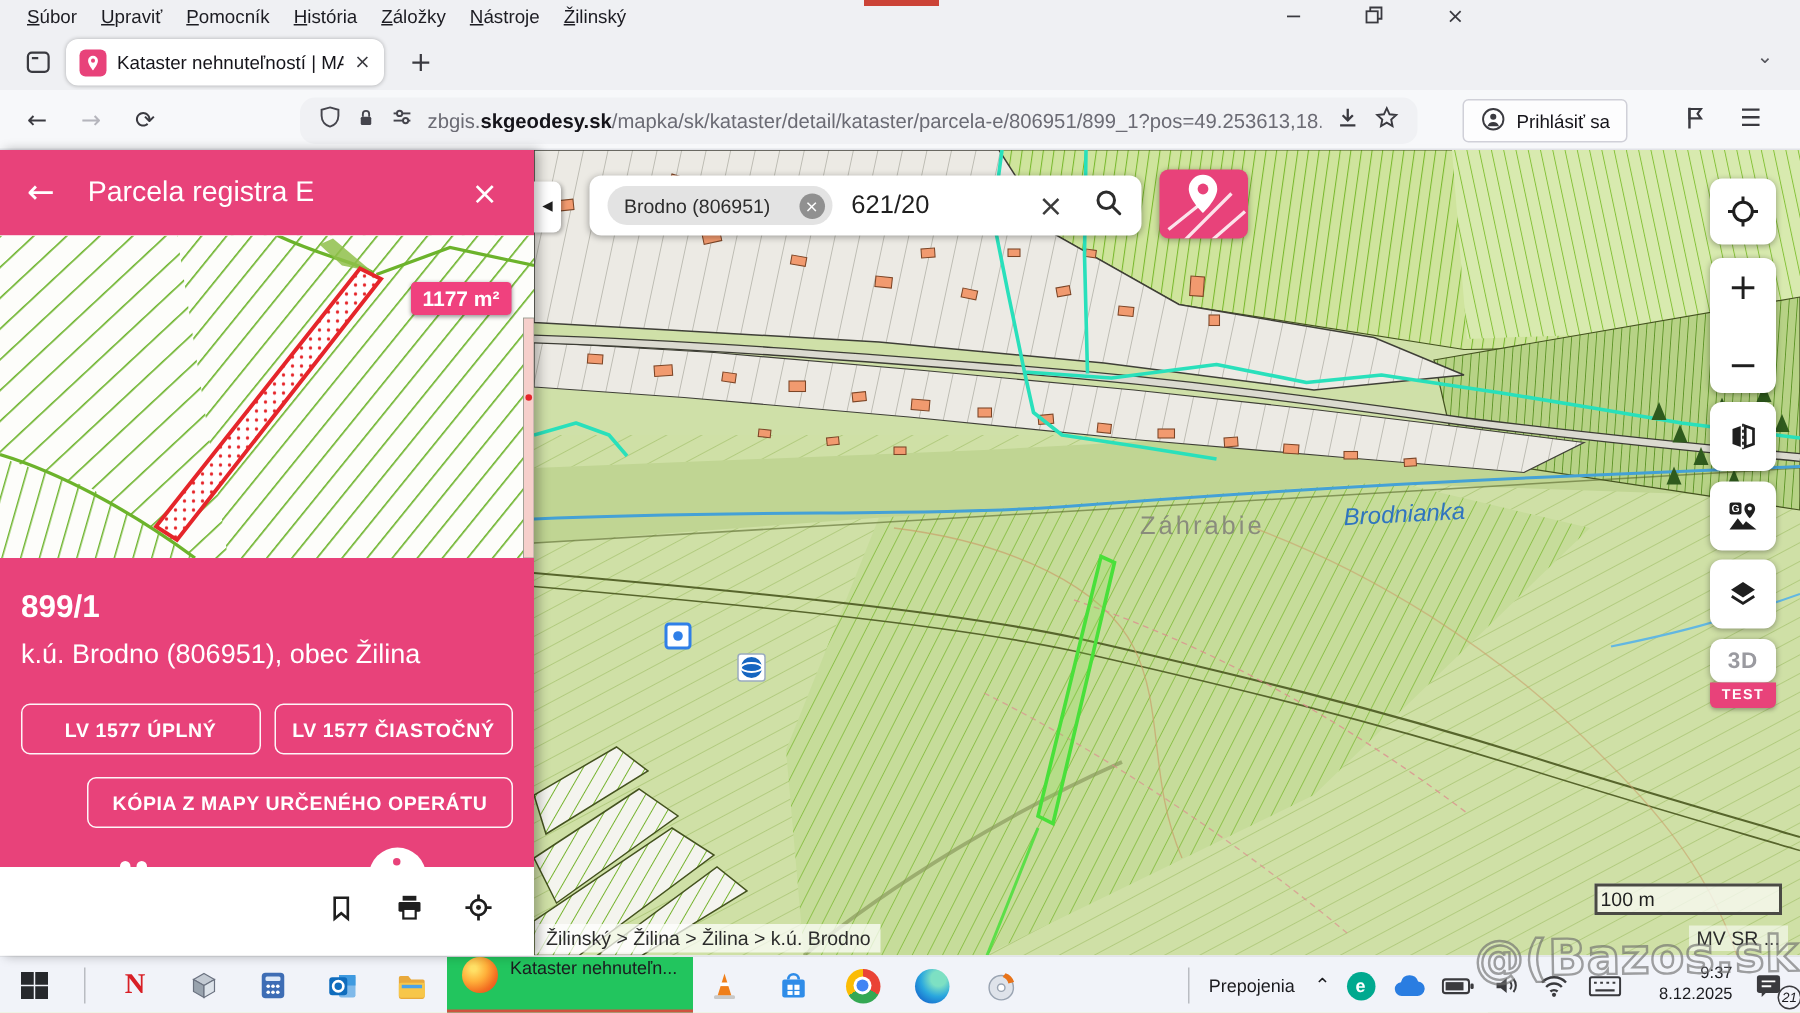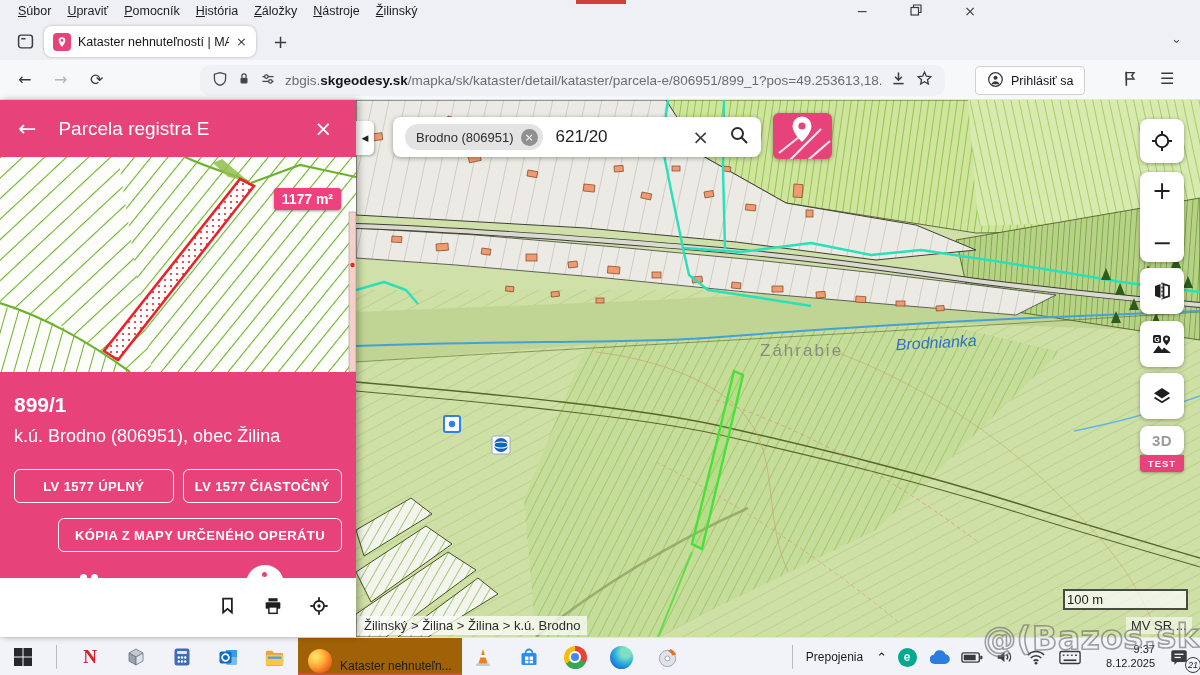--- a/index.html
+++ b/index.html
@@ -62,21 +62,21 @@
   #panel-footer { height:59px; background:#fff; flex:none; display:flex; align-items:center; justify-content:flex-end; gap:24px; padding-right:26px; }
 
   
   #map { position:absolute; left:356px; top:100px; width:844px; height:537px; background:#cfe0a8; overflow:hidden; }
   #map svg.basemap { position:absolute; left:0; top:0; }
   #collapse-tab { position:absolute; left:0; top:21px; width:18px; height:34px; background:#fff; border-radius:0 5px 5px 0;
                   box-shadow:1px 1px 3px rgba(0,0,0,.3); display:flex; align-items:center; justify-content:center;
                   font-size:9px; color:#1f1f1f; }
   #searchbar { position:absolute; left:37px; top:17px; width:368px; height:40px; background:#fff; border-radius:8px;
                box-shadow:0 1px 5px rgba(0,0,0,.35); display:flex; align-items:center; padding:0 12px; }
-  #chip { background:#e3e3e3; border-radius:15px; height:26px; display:flex; align-items:center; gap:7px; padding:0 5px 0 11px;
+  #chip { background:#e3e3e3; border-radius:15px; height:26px; display:flex; align-items:center; gap:19px; padding:0 5px 0 11px;
           font-size:13px; color:#2c2c2c; white-space:nowrap; }
   #chip-x { width:17px; height:17px; border-radius:50%; background:#909090; color:#fff; font-size:11px; line-height:17px;
             text-align:center; flex:none; }
   #search-query { margin-left:13px; font-size:17px; color:#1f1f1f; flex:1; }
   #search-clear { font-size:20px; color:#3c3c3c; margin-right:20px; }
   #mapka-logo { position:absolute; left:417px; top:13px; width:59px; height:46px; background:#e8427a; border-radius:6px;
                 box-shadow:0 1px 4px rgba(0,0,0,.35); overflow:hidden; }
   .mapctl { position:absolute; left:784px; width:44px; background:#fff; border-radius:8px; box-shadow:0 1px 4px rgba(0,0,0,.35);
             display:flex; align-items:center; justify-content:center; }
   #ctl-zoom { flex-direction:column; justify-content:space-between; padding:6px 0; }
@@ -90,22 +90,22 @@
   #attribution { position:absolute; left:770px; top:517px; background:rgba(255,255,255,.55); padding:1px 5px;
                  font-size:13px; color:#2c2c2c; white-space:nowrap; }
   #breadcrumb { position:absolute; left:1px; top:516px; background:rgba(255,255,255,.72); padding:2px 7px;
                 font-size:13px; color:#2c2c2c; white-space:nowrap; }
 
   
   #taskbar { position:absolute; left:0; top:637px; width:1200px; height:38px; background:#f1f3f9; border-top:1px solid #e2e4e9; }
   .ti { width:26px; height:26px; display:flex; align-items:center; justify-content:center; flex:none; }
   #tb-left { position:absolute; left:10px; top:0; height:38px; display:flex; align-items:center; gap:20px; }
   .tb-sep { width:1px; height:24px; background:#b9bcc2; }
-  #fftask { position:absolute; left:298px; top:0; width:164px; height:38px; background:#a16207; border-bottom:3px solid #cf5240;
-            display:flex; align-items:flex-end; gap:8px; padding:0 10px; }
+  #fftask { position:absolute; left:298px; top:0; width:164px; height:38px; background:#22c55e; border-bottom:3px solid #cf5240;
+            display:flex; align-items:flex-start; gap:8px; padding:0 10px; }
   #fftask-label { font-size:12px; color:#1b1b1f; white-space:nowrap; overflow:hidden; }
   #tb-mid { position:absolute; left:470px; top:0; height:38px; display:flex; align-items:center; gap:20px; }
   #tb-right { position:absolute; right:6px; top:0; height:38px; display:flex; align-items:center; gap:9px; }
   #tray-label { font-size:12px; color:#1b1b1f; margin:0 4px; }
   #tray-chev { font-size:13px; color:#1b1b1f; }
   #clock { display:flex; flex-direction:column; align-items:flex-end; font-size:11px; line-height:1.25; color:#1b1b1f; margin-left:14px; }
   #notif { position:relative;font-style:italic; }
   #notif-badge { position:absolute; right:-7px; bottom:-3px; width:16px; height:16px; border-radius:50%; background:#f1f3f9;
                  border:1.5px solid #3a3a3e; font-size:9px; display:flex; align-items:center; justify-content:center; color:#1b1b1f; }
   .ff-circle { width:24px; height:24px; border-radius:50%;

